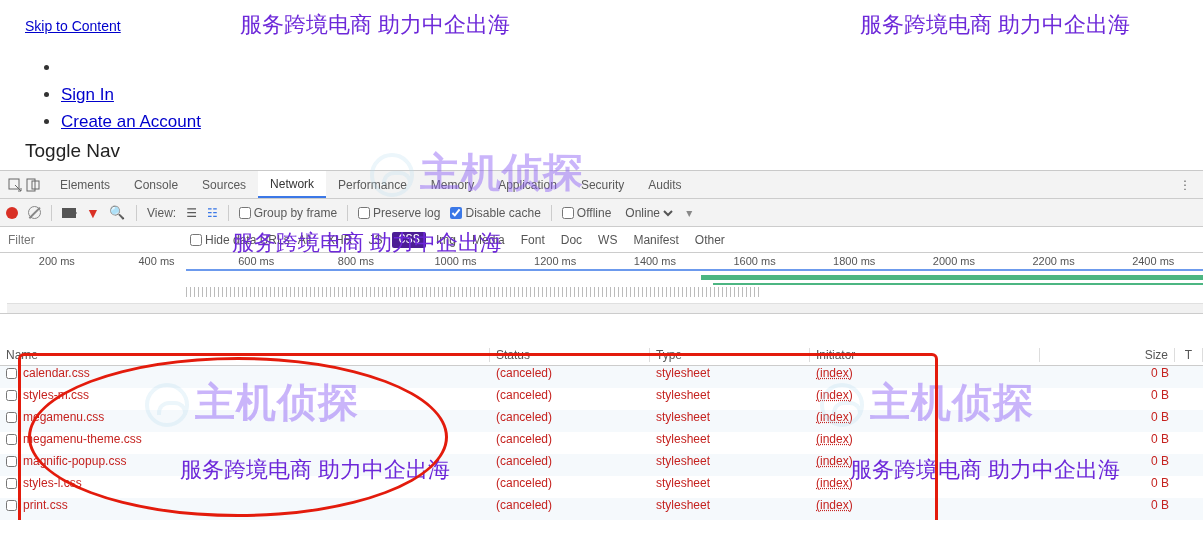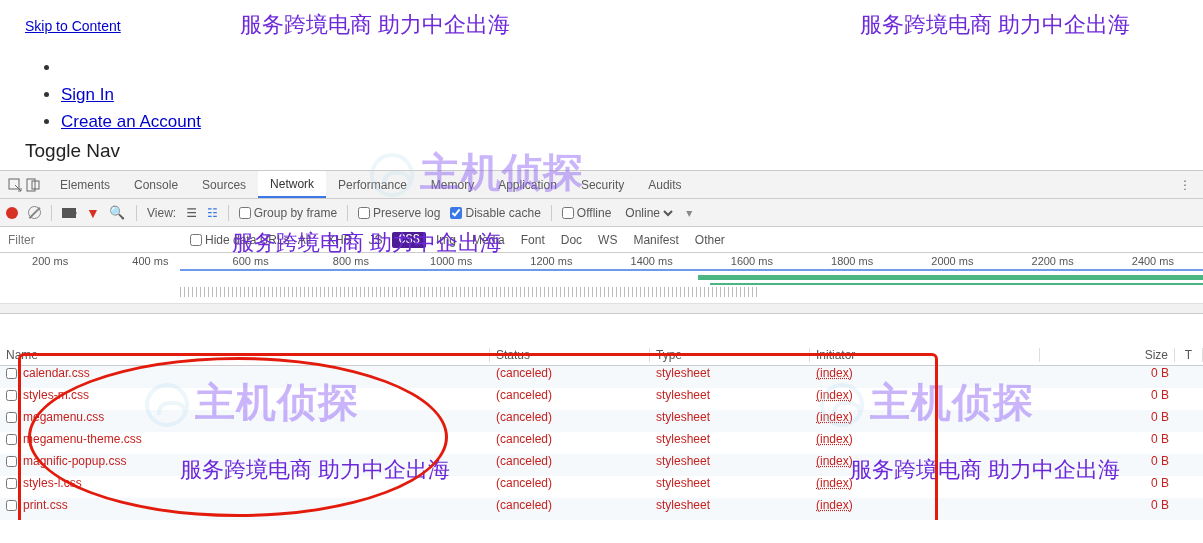--- a/index.html
+++ b/index.html
@@ -39,21 +39,21 @@
   .magnifier{font-size:13px;color:#666;}
   .cb { width:12px;height:12px;vertical-align:middle;margin-right:3px; accent-color:#3b78e7;}
   .sel { font-size:12px; color:#555; border:none; background:transparent;}
   .icon-btn { cursor:pointer; }
 
   .dt-filter { display:flex; align-items:center; height:26px; background:#fff; border-bottom:1px solid #ccc; font-size:12px; color:#555;}
   .filter-input{ border:none; padding:4px 8px; font-size:12px; width:190px; color:#999;}
   .chip{ padding:1px 6px; margin:4px 2px; border-radius:2px; cursor:pointer;}
   .chip.sel{ background:#4c1d95; color:#fff;font-family:Liberation Mono, monospace;}
 
-  .timeline { background:#fff; border-bottom:1px solid #ccc; padding-top:2px;}
+  .timeline { background:#fff; border-bottom:1px solid #ccc; padding-top:2px;padding-left:7px;}
   .ticks{display:flex; font-size:11px; color:#555;}
   .tick{flex:1; text-align:center;}
   .wave{height:34px; position:relative; margin-top:2px;}
   .w-top{position:absolute; top:0; left:15%; right:0; height:1.5px; background:#3b78e7bf;}
   .w-green{position:absolute; top:6px; left:58%; right:0; height:5px; background:#1fa463cc;}
   .w-green2{position:absolute; top:14px; left:59%; right:0; height:2px; background:#1fa463cc;}
   .w-grey{position:absolute; top:18px; left:15%; width:48%; height:10px; background:repeating-linear-gradient(90deg,#bbb 0 1px,transparent 1px 4px);}
   .scr{height:10px;background:#f1f1f1;border-top:1px solid #e0e0e0;}
 
   

